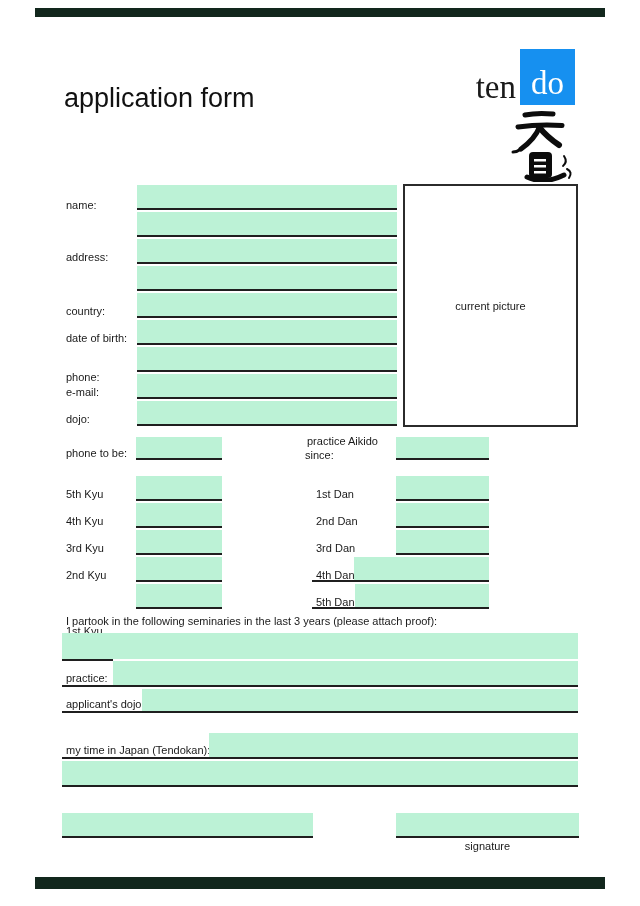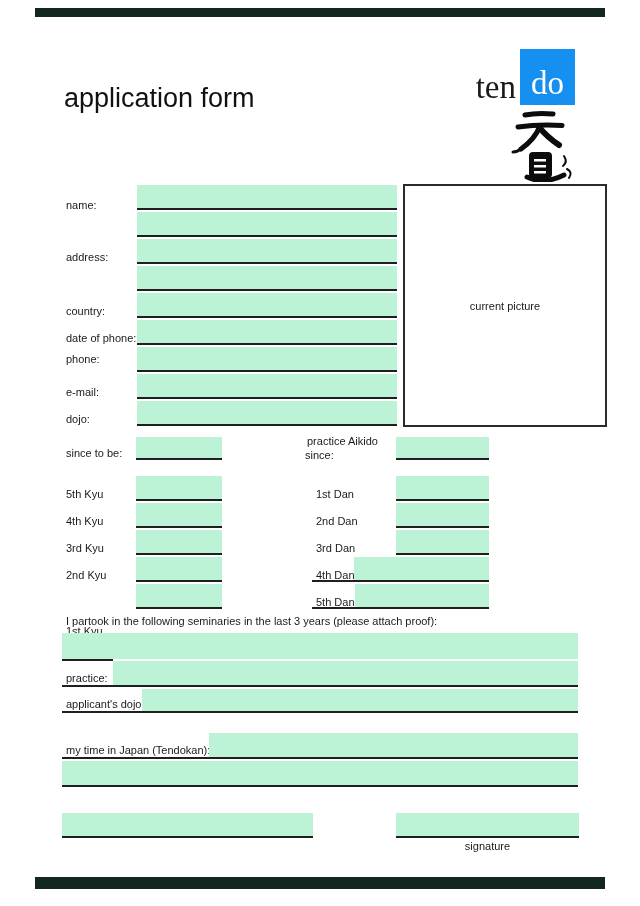--- a/index.html
+++ b/index.html
@@ -12,21 +12,21 @@
   .logo-ten{position:absolute;left:448px;top:69px;width:68px;text-align:right;
             font-family:"Liberation Serif",serif;font-size:33px;color:#1a1a1a;}
   .do-box{position:absolute;left:520px;top:49px;width:55px;height:56px;background:var(--blue,#1690f0);
           display:flex;align-items:flex-end;justify-content:center;}
   .do-box span{font-family:"Liberation Serif",serif;font-size:33px;color:#fff;line-height:1;padding-bottom:5px;}
   .calli{position:absolute;left:506px;top:106px;}
   .lbl{position:absolute;font-size:11px;white-space:nowrap;color:#1a1a1a;}
   .gbox{position:absolute;background:var(--green,#bcf2d6);}
   .bb{border-bottom:2px solid var(--line,#1f1f1f);}
   .uline{position:absolute;height:2px;background:var(--line,#1f1f1f);}
-  .picture-box{position:absolute;left:403px;top:184px;width:204px;height:243px;background:#fff;
+  .picture-box{position:absolute;left:403px;top:184px;width:175px;height:243px;background:#fff;
                border:2px solid #2b2b2b;display:flex;align-items:center;justify-content:center;
                box-sizing:border-box;}
   .picture-box span{font-size:11px;}
   .center-lbl{position:absolute;font-size:11px;text-align:center;color:#1a1a1a;}
 </style>
 </head>
 <body>
 
 <div class="page">
 
@@ -57,40 +57,40 @@
       <rect x="23" y="46" width="23" height="26" rx="4" fill="#0c0c0c"></rect>
       <rect x="28" y="53" width="12" height="2.5" fill="#fff"></rect>
       <rect x="28" y="59" width="12" height="2.5" fill="#fff"></rect>
       <rect x="28" y="65" width="12" height="2.5" fill="#fff"></rect>
     </g>
   </svg>
 
   <div class="lbl" style="left:66px;top:199px">name:</div>
   <div class="lbl" style="left:66px;top:251px">address:</div>
   <div class="lbl" style="left:66px;top:305px">country:</div>
-  <div class="lbl" style="left:66px;top:332px">date of phone:</div>
-  <div class="lbl" style="left:66px;top:353px">phone:</div>
+  <div class="lbl" style="left:66px;top:332px">date of birth:</div>
+  <div class="lbl" style="left:66px;top:371px">phone:</div>
   <div class="lbl" style="left:66px;top:386px">e-mail:</div>
   <div class="lbl" style="left:66px;top:413px">dojo:</div>
 
   <div class="gbox bb" style="left:137px;top:185px;width:260px;height:23px"></div>
   <div class="gbox bb" style="left:137px;top:212px;width:260px;height:23px"></div>
   <div class="gbox bb" style="left:137px;top:239px;width:260px;height:23px"></div>
   <div class="gbox bb" style="left:137px;top:266px;width:260px;height:23px"></div>
   <div class="gbox bb" style="left:137px;top:293px;width:260px;height:23px"></div>
   <div class="gbox bb" style="left:137px;top:320px;width:260px;height:23px"></div>
   <div class="gbox bb" style="left:137px;top:347px;width:260px;height:23px"></div>
   <div class="gbox bb" style="left:137px;top:374px;width:260px;height:23px"></div>
   <div class="gbox bb" style="left:137px;top:401px;width:260px;height:23px"></div>
 
   <div class="picture-box">
     <span>current picture</span>
   </div>
 
-  <div class="lbl" style="left:66px;top:447px">since to be:</div>
+  <div class="lbl" style="left:66px;top:447px">phone to be:</div>
   <div class="gbox bb" style="left:136px;top:437px;width:86px;height:21px"></div>
   <div class="lbl" style="left:307px;top:435px">practice Aikido</div>
   <div class="lbl" style="left:305px;top:449px">since:</div>
   <div class="gbox bb" style="left:396px;top:437px;width:93px;height:21px"></div>
 
   <div class="lbl" style="left:66px;top:488px">5th Kyu</div>
   <div class="lbl" style="left:66px;top:515px">4th Kyu</div>
   <div class="lbl" style="left:66px;top:542px">3rd Kyu</div>
   <div class="lbl" style="left:66px;top:569px">2nd Kyu</div>
   <div class="lbl" style="left:66px;top:625px">1st Kyu</div>

